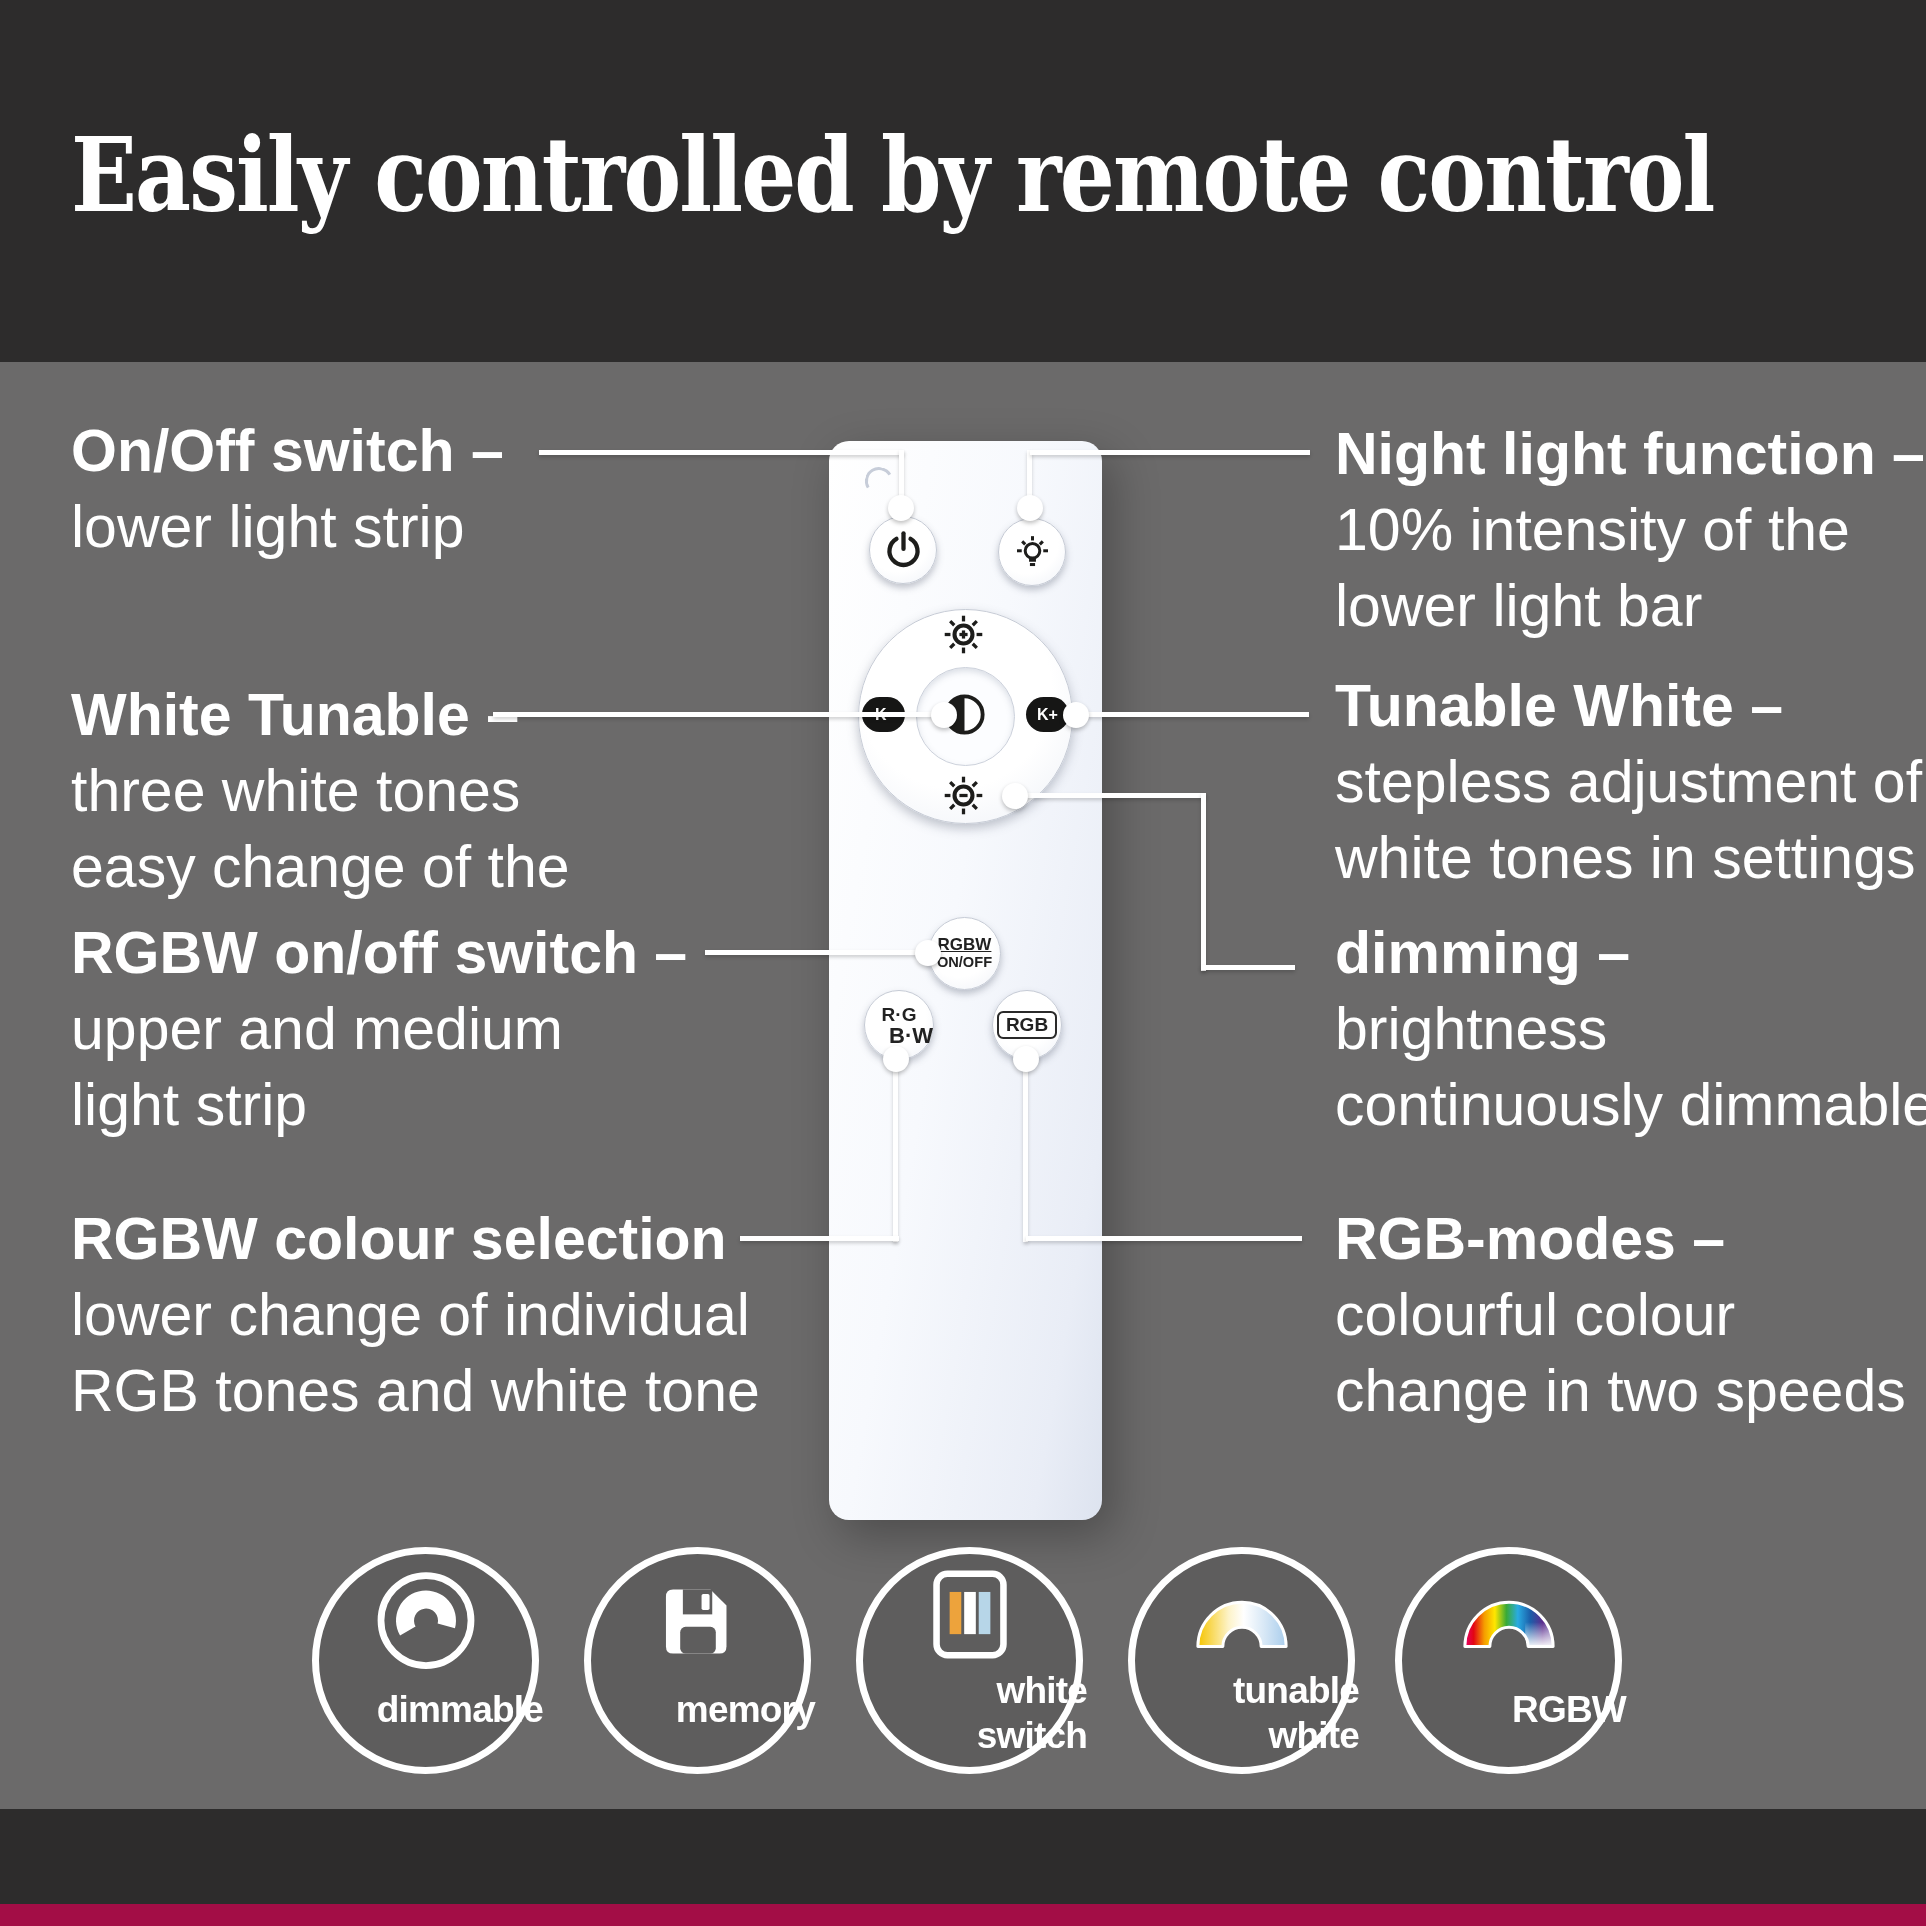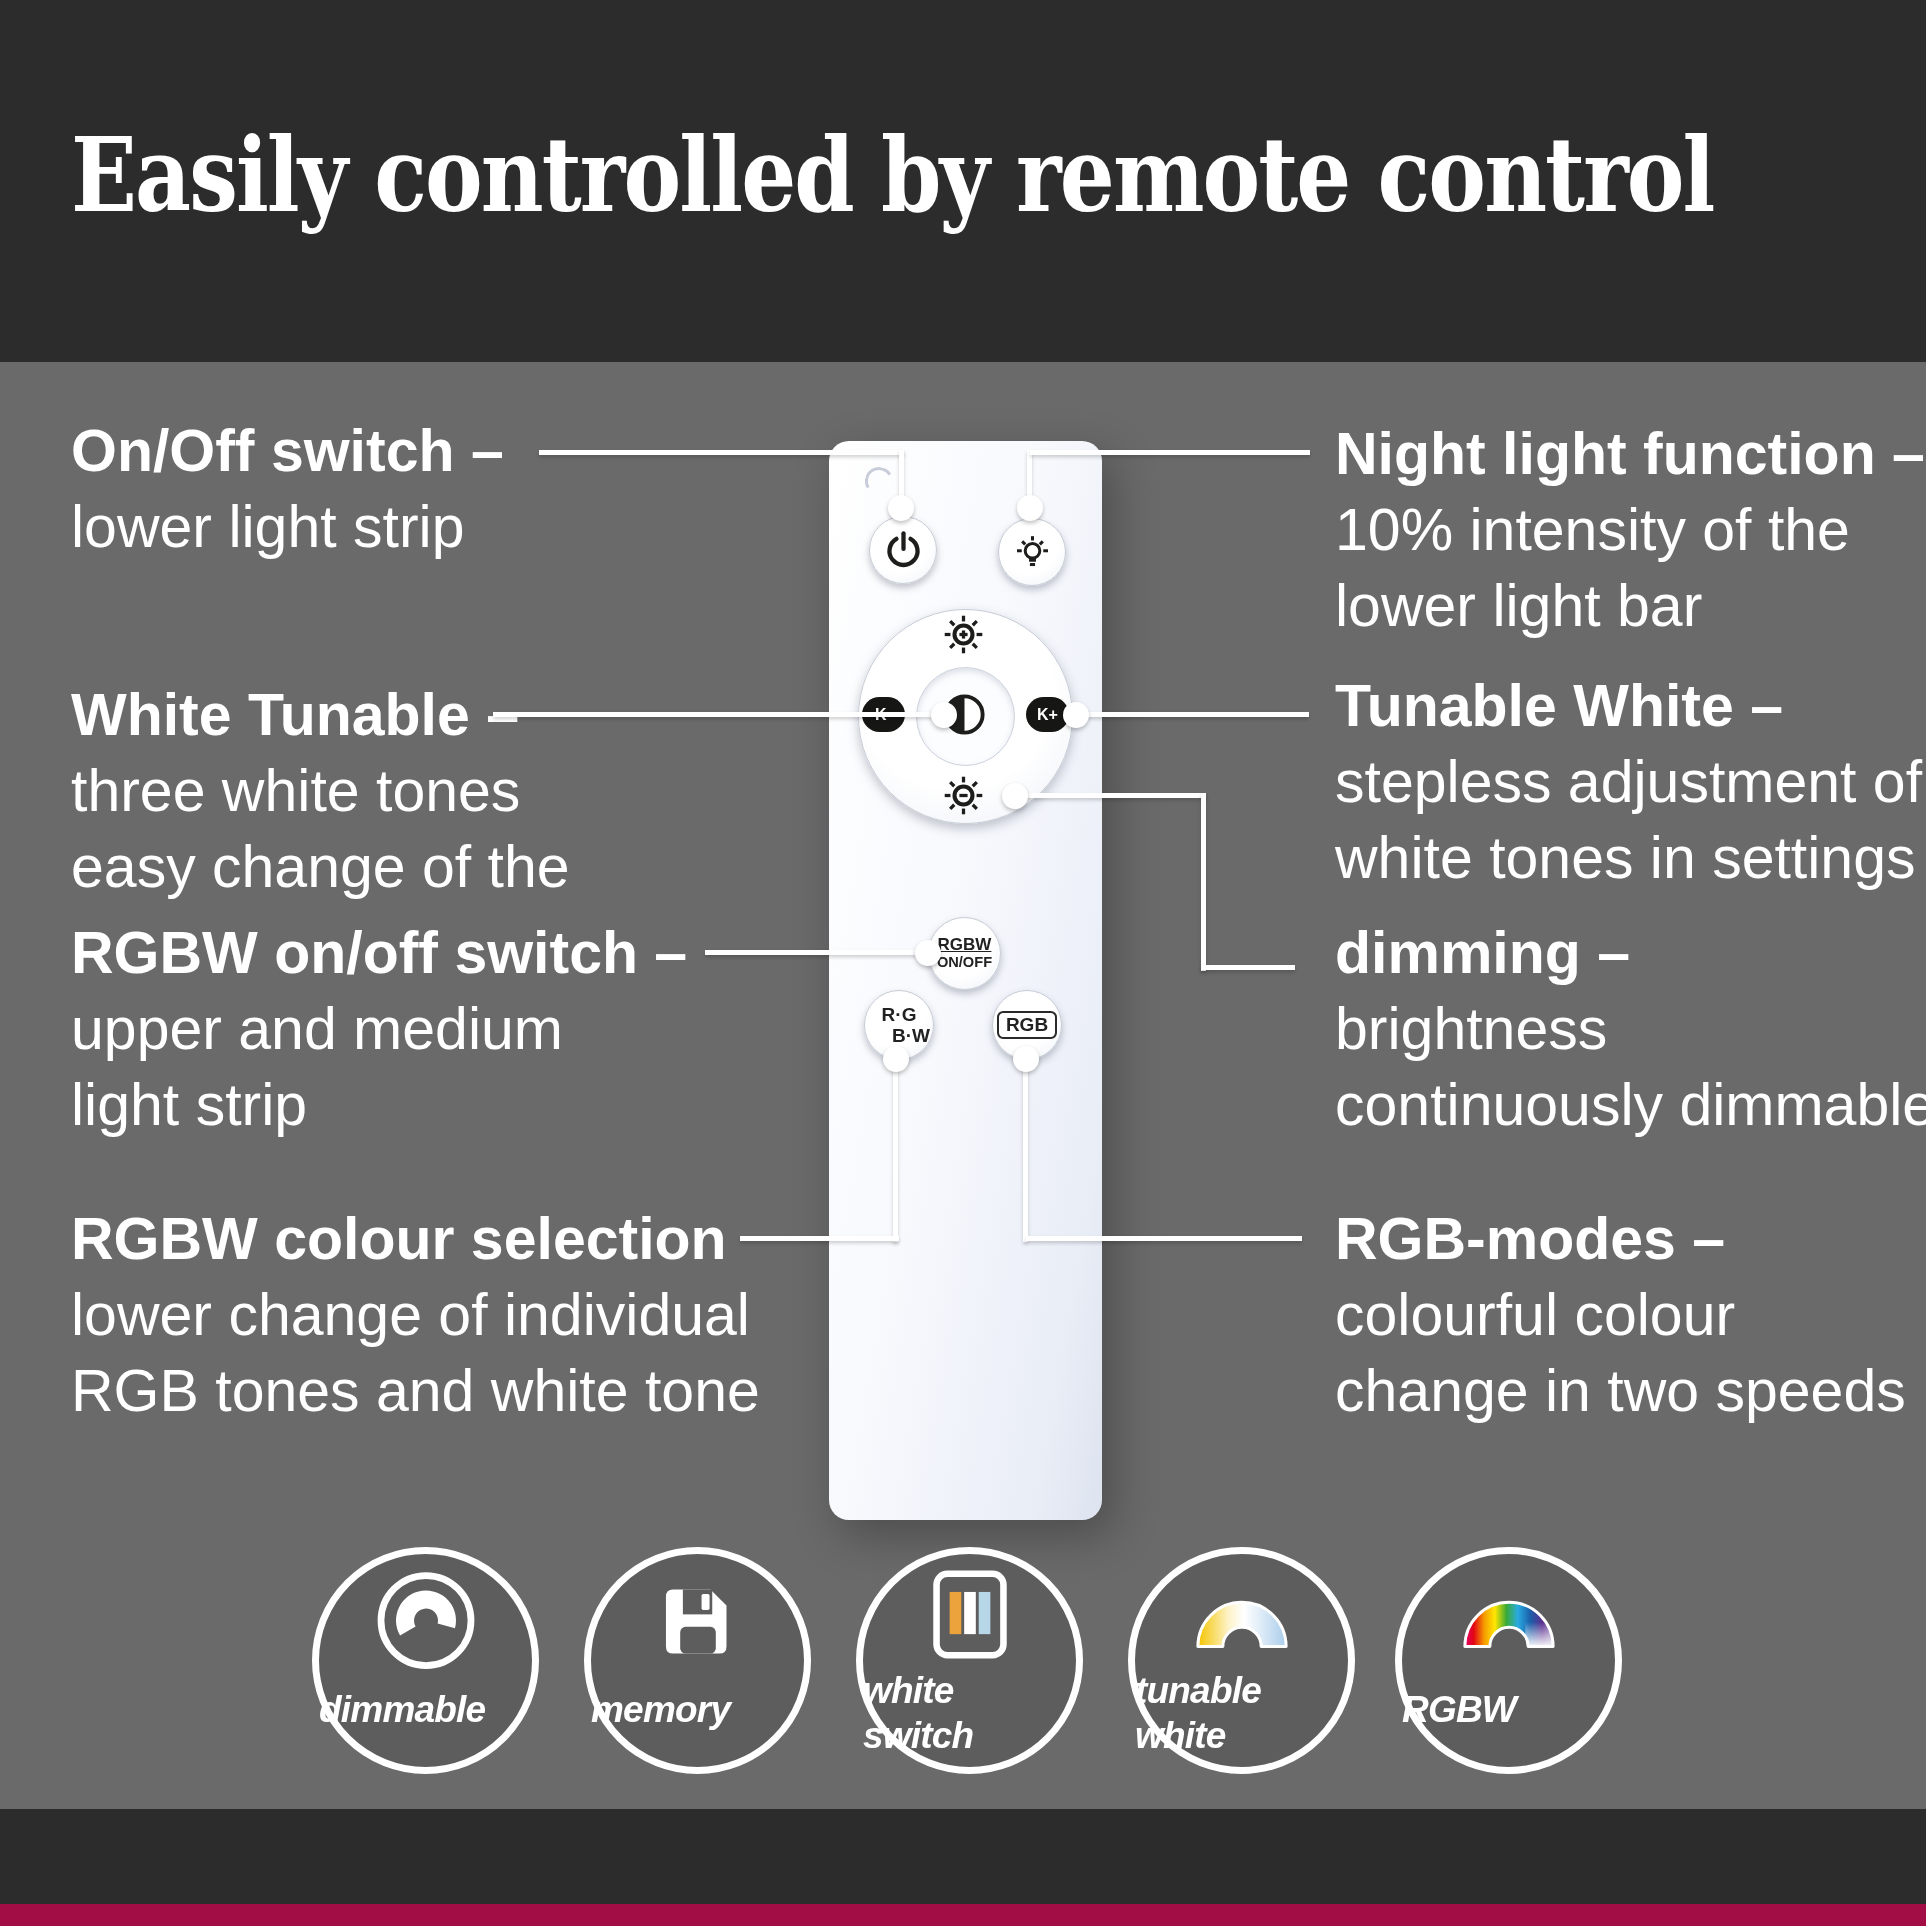--- a/index.html
+++ b/index.html
@@ -56,22 +56,22 @@
     left:865px;top:467px;width:21.6px;height:21.6px;border-radius:50%;
     border:3.9px solid transparent;border-left-color:#c7cdd9;border-top-color:#c7cdd9;
     transform:rotate(14deg);
   }
   
   .badge{
     width:227px;height:227px;border-radius:50%;background:#5e5d5d;border:7px solid #ffffff;
     box-sizing:border-box;
   }
   .badge-label{
-    position:absolute;left:0;width:213px;text-align:left;color:#fff;
-    font-weight:bold;font-size:37px;line-height:45px;letter-spacing:-0.8px;font-style:italic;
+    position:absolute;left:11px;width:213px;text-align:right;color:#fff;
+    font-weight:bold;font-size:37px;line-height:45px;letter-spacing:-0.8px;
   }
   .icon-wrap{position:absolute;left:50%;transform:translateX(-50%);}
 </style>
 </head>
 <body>
 
 <div id="canvas">
 
   <div class="abs" id="header"></div>
   <div class="abs" id="footer-dark"></div>
@@ -202,21 +202,21 @@
     </svg>
   </div>
 
   <div class="abs rbtn" style="left:928px;top:917px;width:71px;height:71px;">
     <div class="btn-label u" style="font-size:17px;line-height:18.5px;">RGBW</div>
     <div class="btn-label" style="font-size:14.6px;line-height:17px;text-align:center;">ON/OFF</div>
   </div>
 
   <div class="abs rbtn" style="left:864px;top:990px;width:68px;height:68px;">
     <div class="btn-label" style="font-size:19px;line-height:21px;">R·G</div>
-    <div class="btn-label" style="font-size:19px;line-height:21px;margin-left:24px;">B·W</div>
+    <div class="btn-label" style="font-size:22px;line-height:21px;margin-left:24px;">B·W</div>
   </div>
 
   <div class="abs rbtn" style="left:992px;top:990px;width:68px;height:68px;">
     <span id="rgb-frame">RGB</span>
   </div>
 
   <div class="abs cline" style="left:539px;top:450px;width:365px;height:5.4px;"></div>
   <div class="abs cline" style="left:899px;top:450px;width:5.4px;height:59px;"></div>
   <div class="abs cdot" style="left:888px;top:495px;"></div>
 

